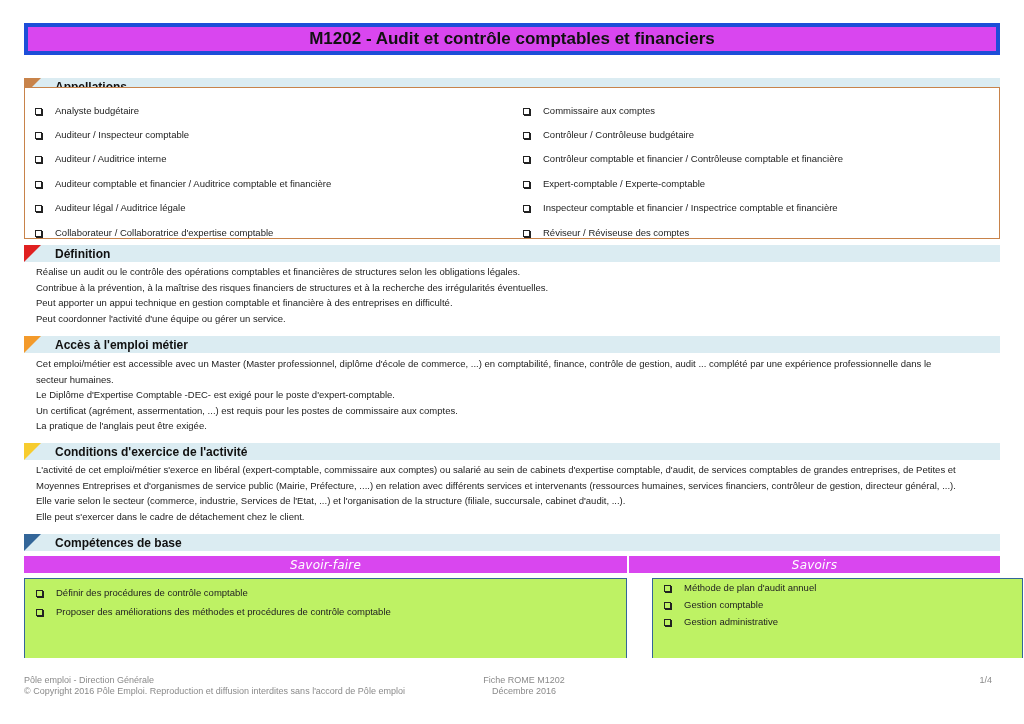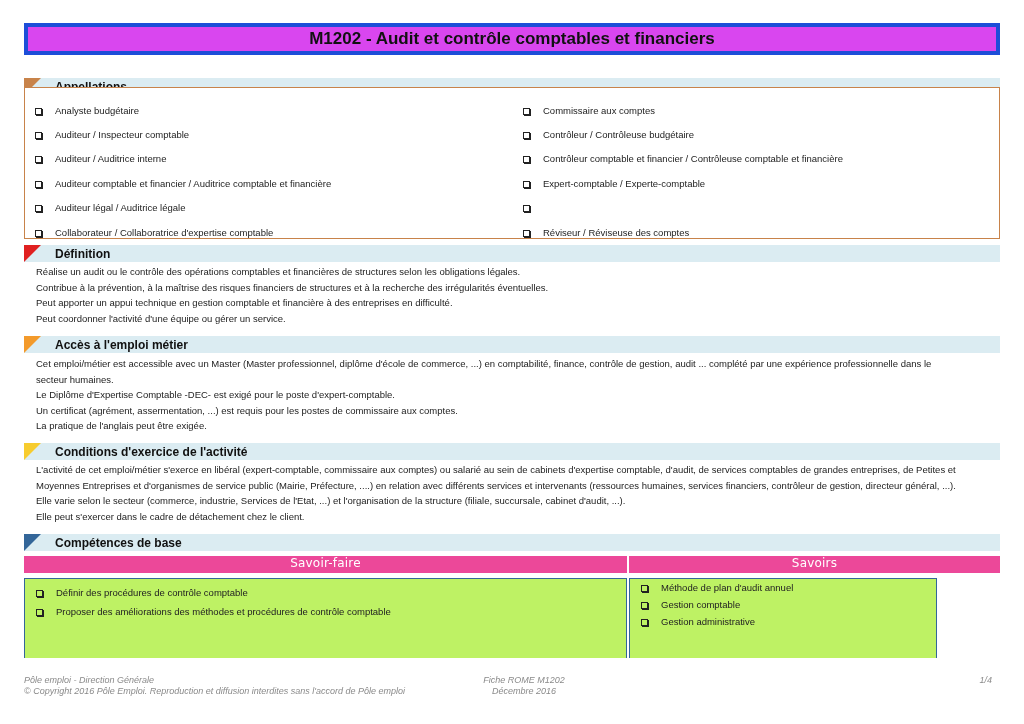--- a/index.html
+++ b/index.html
@@ -36,30 +36,30 @@
   .cb {
     width: 7px; height: 7px; border: 1.2px solid #222; margin-right: 13px; flex: 0 0 7px;
     box-shadow: 1px 1px 0 #222; position: relative; top: 1px;
   }
 
   .para {
     position: absolute; left: 36px; width: 960px; font-size: 9.5px; color: #222; line-height: 15.6px;
   }
 
   .comp-header {
-    position: absolute; top: 556px; height: 17px; background: #ec4899;
-    color: #ffffff; font-size: 12px; display: flex; align-items: flex-start; justify-content: center;
-    font-family: "DejaVu Sans", sans-serif; letter-spacing: 0.2px;
+    position: absolute; top: 556px; height: 17px; background: #d946ef;
+    color: #ffffff; font-size: 12px; display: flex; align-items: center; justify-content: center;
+    font-family: "DejaVu Sans", sans-serif; letter-spacing: 0.2px; font-style: italic;
   }
   .comp-box {
     position: absolute; top: 578px; height: 80px; border: 1.5px solid #336699; border-bottom: none; background: #bef264;
   }
   .comp-item { display: flex; align-items: center; font-size: 9.5px; color: #222; }
 
-  .footer { position: absolute; font-size: 9px; color: #8a8a8a; line-height: 11px; font-style: italic; }
+  .footer { position: absolute; font-size: 9px; color: #8a8a8a; line-height: 11px; }
 </style>
 </head>
 <body>
 
 <div class="title-box">
   <span>M1202 - Audit et contrôle comptables et financiers</span>
 </div>
 
 <div class="sec-head" style="top:78px;">
   <svg class="tri" viewBox="0 0 17 17">
@@ -106,20 +106,21 @@
     <div class="appel-item">
         <span class="cb"></span>
         <span>Contrôleur comptable et financier / Contrôleuse comptable et financière</span>
       </div>
     <div class="appel-item">
         <span class="cb"></span>
         <span>Expert-comptable / Experte-comptable</span>
       </div>
     <div class="appel-item">
         <span class="cb"></span>
+        <span>Inspecteur comptable et financier / Inspectrice comptable et financière</span>
       </div>
     <div class="appel-item">
         <span class="cb"></span>
         <span>Réviseur / Réviseuse des comptes</span>
       </div>
   </div>
 </div>
 
 <div class="sec-head" style="top:245px;">
   <svg class="tri" viewBox="0 0 17 17">
@@ -178,21 +179,21 @@
 <div class="comp-box" style="left:24px; width:603px; padding:4px 0 0 11px;">
   <div class="comp-item" style="height:19px;">
       <span class="cb"></span>
       <span>Définir des procédures de contrôle comptable</span>
     </div>
   <div class="comp-item" style="height:19px;">
       <span class="cb"></span>
       <span>Proposer des améliorations des méthodes et procédures de contrôle comptable</span>
     </div>
 </div>
-<div class="comp-box" style="left:629px; width:308px; padding:0 4px 0 11px;">
+<div class="comp-box" style="left:652px; width:371px; padding:0 4px 0 11px;">
   <div class="comp-item" style="height:17px;">
       <span class="cb"></span>
       <span>Méthode de plan d'audit annuel</span>
     </div>
   <div class="comp-item" style="height:17px;">
       <span class="cb"></span>
       <span>Gestion comptable</span>
     </div>
   <div class="comp-item" style="height:17px;">
       <span class="cb"></span>

